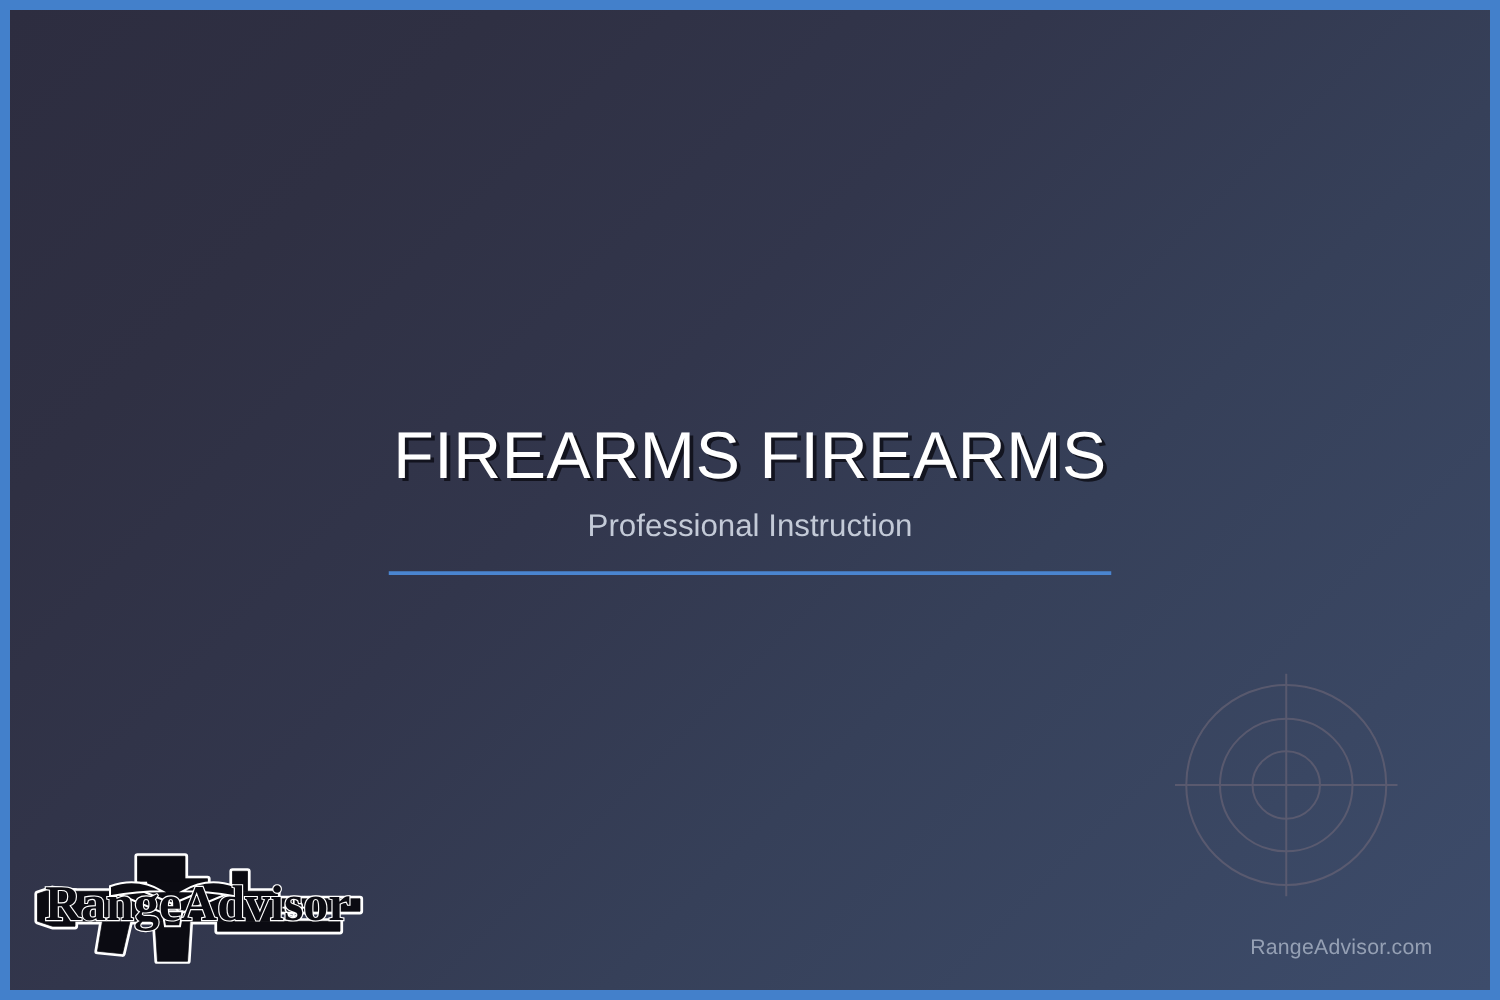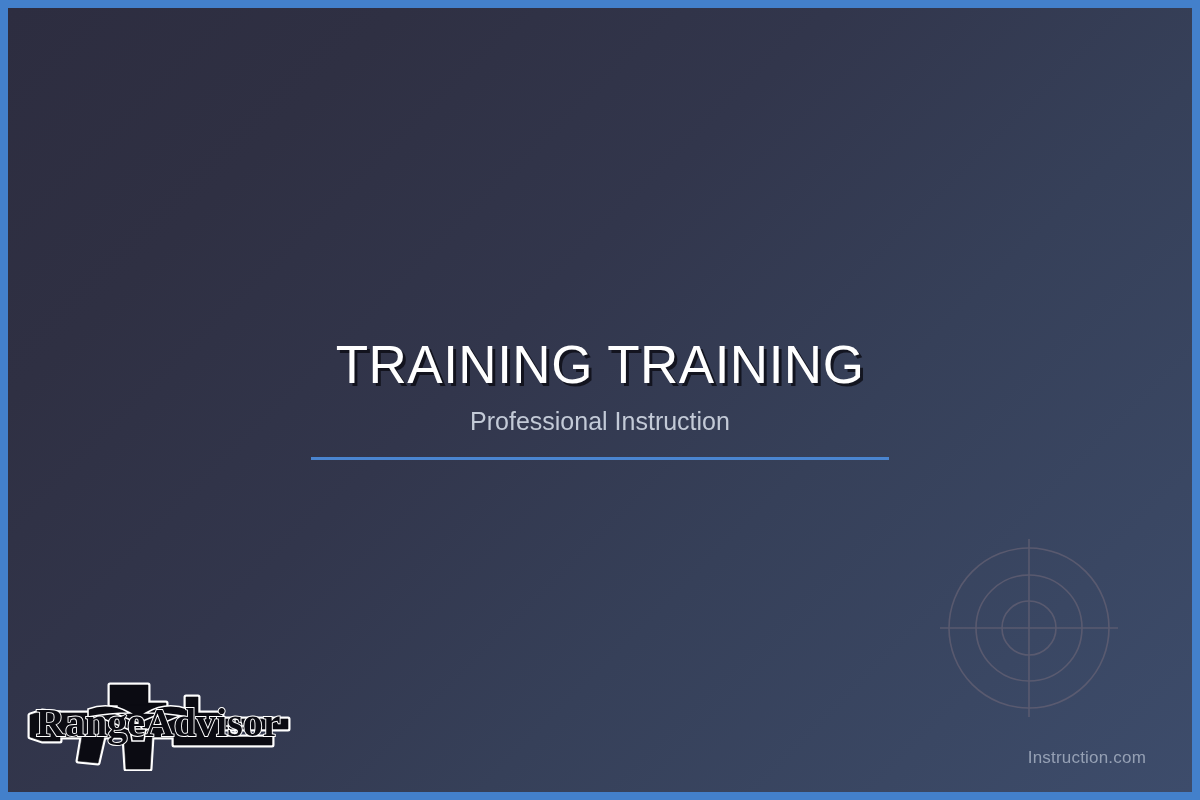--- a/index.html
+++ b/index.html
@@ -115,21 +115,21 @@
           <circle cx="100" cy="100" r="80"></circle>
           <circle cx="100" cy="100" r="53"></circle>
           <circle cx="100" cy="100" r="27"></circle>
           <line x1="11" y1="100" x2="189" y2="100"></line>
           <line x1="100" y1="11" x2="100" y2="189"></line>
         </g>
       </svg>
     </div>
 
     <div class="title-block">
-      <h1 class="slide-title">TRAINING TRAINING</h1>
+      <h1 class="slide-title">FIREARMS FIREARMS</h1>
       <p class="slide-subtitle">Professional Instruction</p>
       <div class="accent-rule"></div>
     </div>
 
     <div class="logo">
       <svg width="272" height="92" viewBox="0 0 272 92" aria-hidden="true">
         <defs>
           <g id="rifle-shape">
 
             <path d="M4 36 L4 58 L16 62 L34 62 L34 34 L16 32 Z"></path>
@@ -166,16 +166,16 @@
         <g fill="none" stroke="#ffffff" stroke-width="1.4">
           <circle cx="209" cy="47" r="7"></circle>
           <line x1="200" y1="47" x2="218" y2="47"></line>
           <line x1="209" y1="38" x2="209" y2="56"></line>
         </g>
 
         <text x="10" y="57" font-family="'Liberation Serif', serif" font-size="40" font-weight="700" fill="#0b0b12" stroke="#ffffff" stroke-width="1.8" paint-order="stroke fill">RangeAdvisor</text>
       </svg>
     </div>
 
-    <div class="footer-url">Instruction.com</div>
+    <div class="footer-url">RangeAdvisor.com</div>
 
   </div>
 </div>
 
 </body></html>

